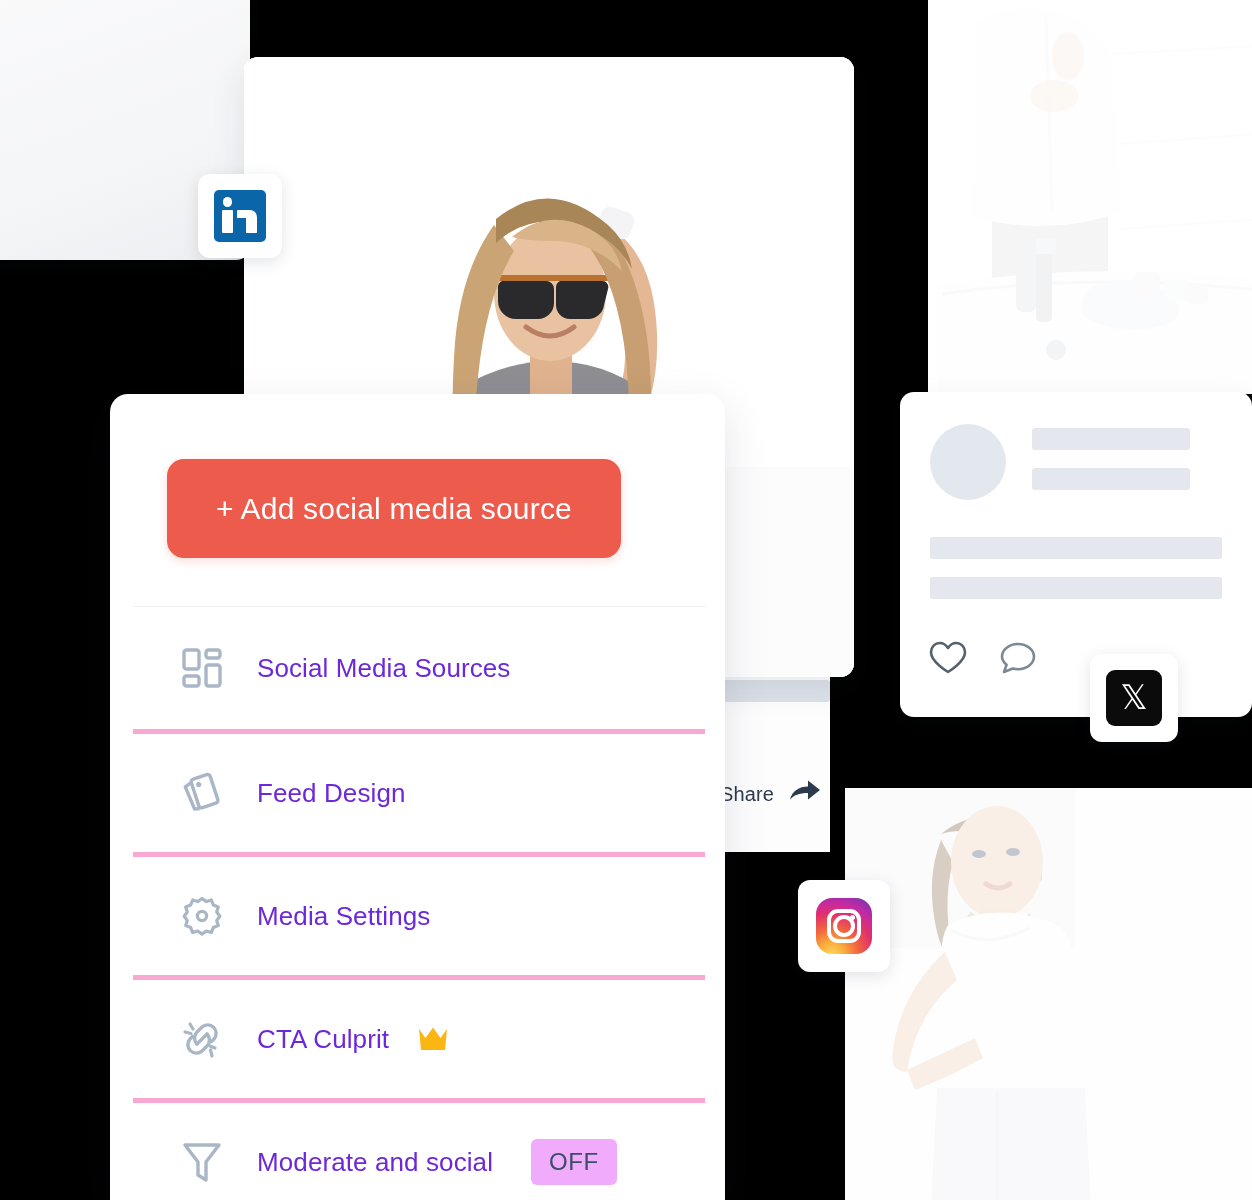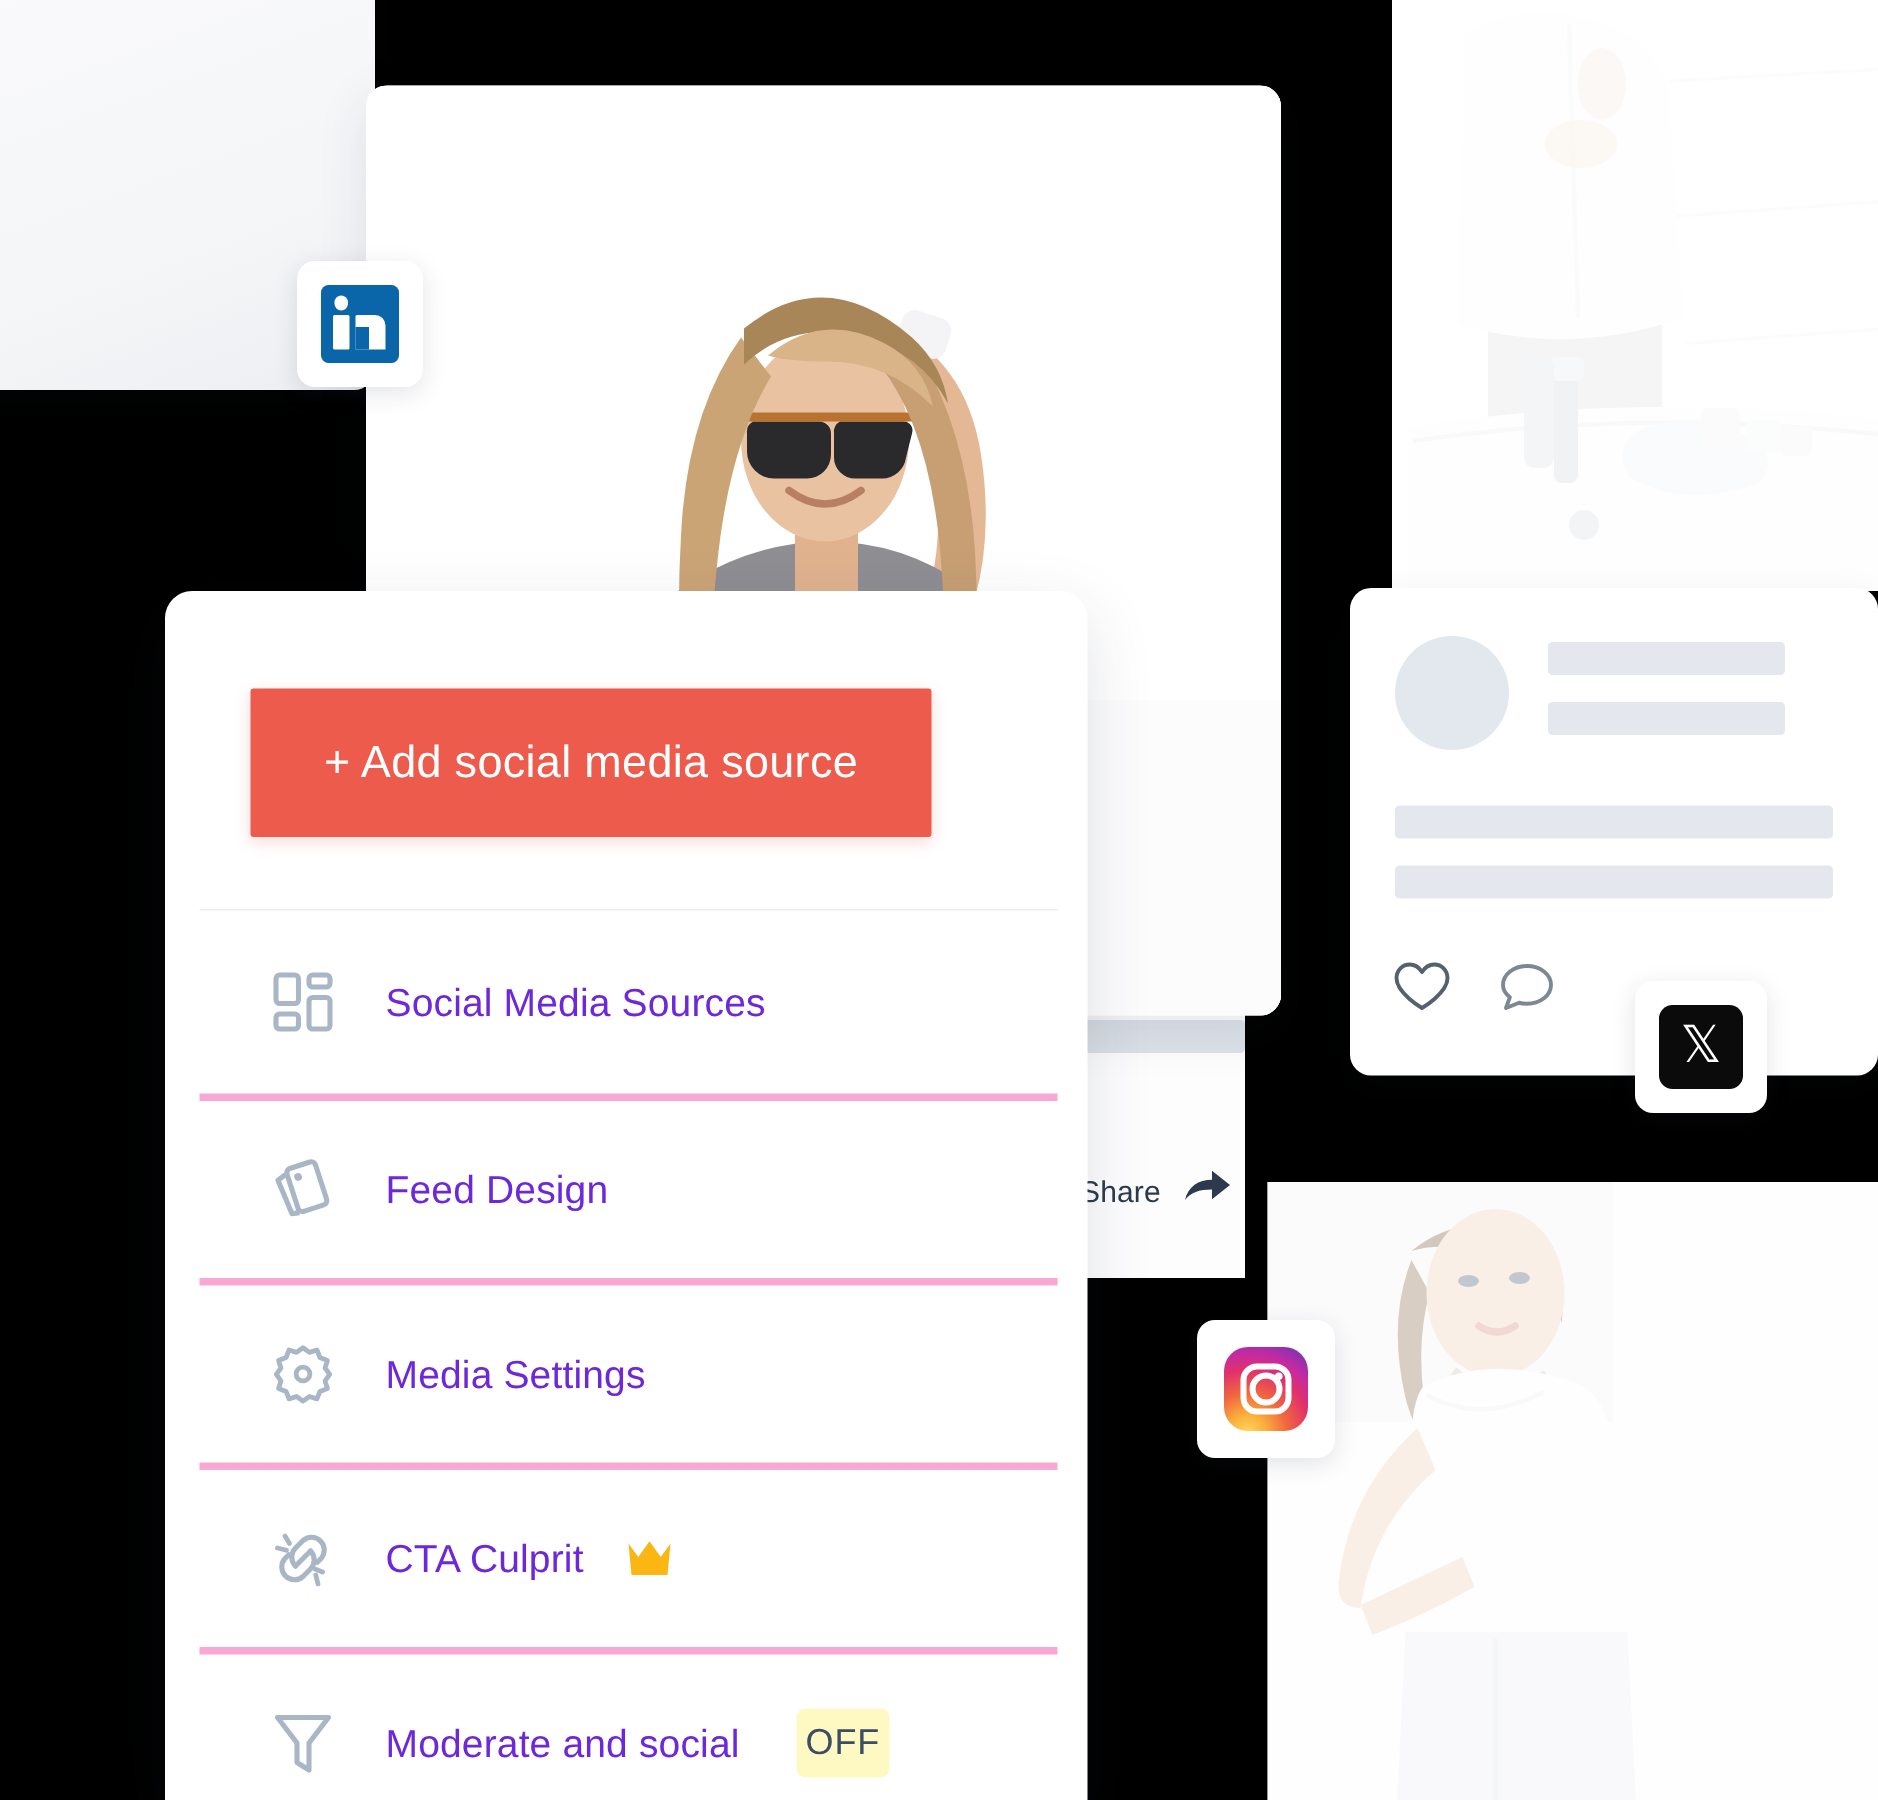--- a/index.html
+++ b/index.html
@@ -241,21 +241,21 @@
   }
 
   .add-btn {
     position: absolute;
     left: 57px;
     top: 65px;
     width: 454px;
     height: 99px;
     background: #EC5B4B;
     border: none;
-    border-radius: 2px;
+    border-radius: 17px;
     color: #ffffff;
     font-family: "Liberation Sans", sans-serif;
     font-size: 30px;
     font-weight: 400;
     letter-spacing: .2px;
     cursor: pointer;
     box-shadow: 0 3px 10px rgba(236,91,75,0.22);
   }
 
   .menu-list {
@@ -297,24 +297,24 @@
 
   .crown {
     margin-left: 28px;
     color: #FBB614;
     display: flex;
     align-items: center;
   }
 
   .off-badge {
     margin-left: 38px;
-    background: #fef9c3;
+    background: #f0abfc;
     color: #3d4d63;
     font-size: 24px;
-    padding: 9px 6px;
+    padding: 9px 18px;
     border-radius: 6px;
     letter-spacing: .6px;
   }
 
   
   .photo-svg { position: absolute; inset: 0; width: 100%; height: 100%; display: block; }
 </style>
 </head>
 <body>
 

